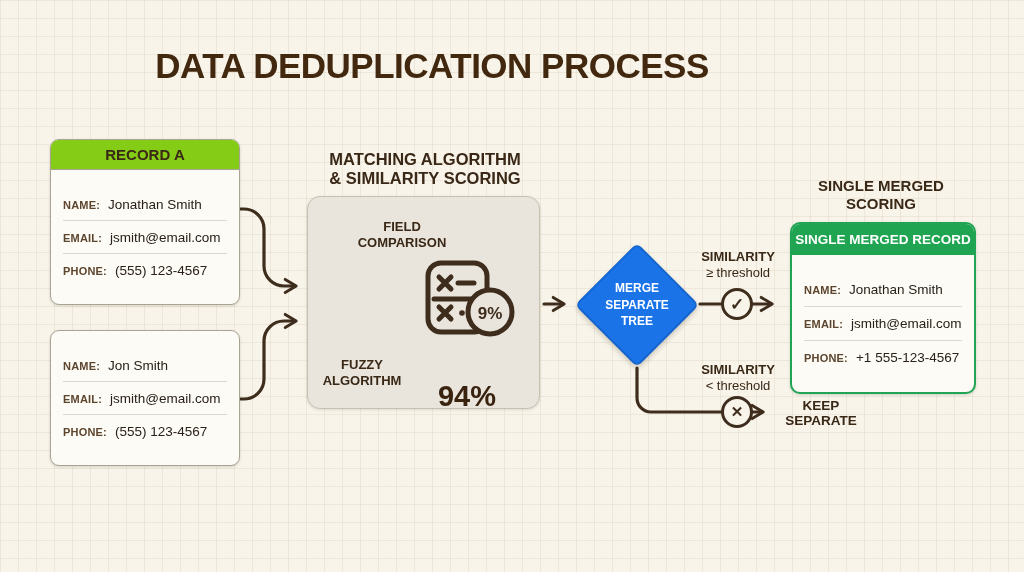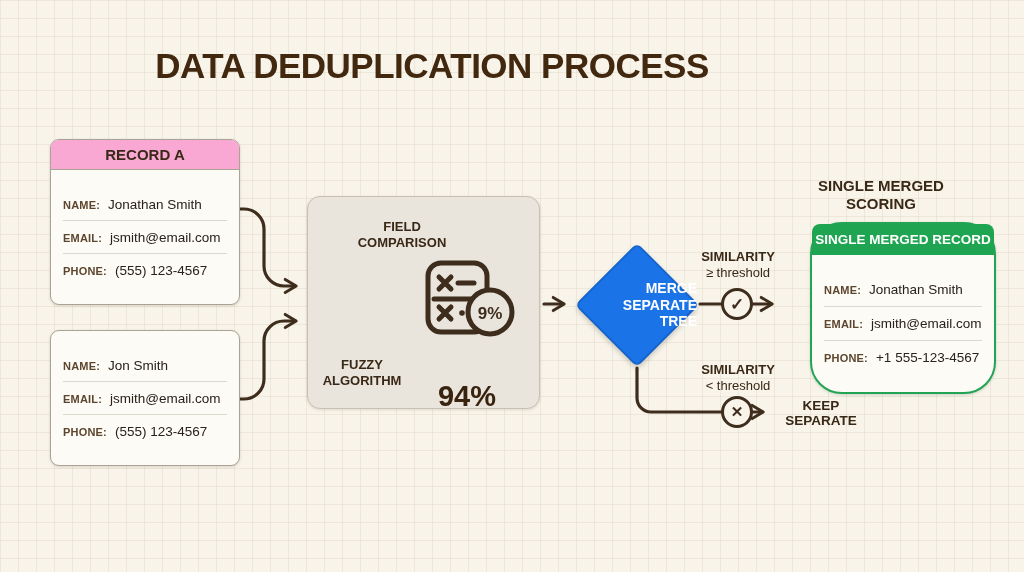--- a/index.html
+++ b/index.html
@@ -20,21 +20,21 @@
   
   .wires { position:absolute; left:0; top:0; width:1024px; height:572px; pointer-events:none; }
 
   
   .card {
     position:absolute; width:188px; background:#fdfbf5;
     border:1.5px solid #a9a396; border-radius:9px;
     box-shadow:0 1px 3px rgba(80,60,30,.18);
   }
   .card-header {
-    background:#f9a8d4; border-bottom:1.5px solid #a9a396;
+    background:#84cc16; border-bottom:1.5px solid #a9a396;
     border-radius:7.5px 7.5px 0 0; text-align:center;
     font-weight:700; font-size:15px; padding:6px 0; color:#3a2817;
   }
   .card-body { padding:18px 12px; }
   .card-row { display:flex; align-items:baseline; gap:8px; padding:8.5px 0; border-bottom:1px solid #ddd8cd; }
   .card-row:last-child { border-bottom:none; }
   .row-label { font-size:11px; font-weight:700; color:#5d452e; letter-spacing:.2px; white-space:nowrap; }
   .row-value { font-size:13.5px; color:#29211a; white-space:nowrap; }
 
   .card.merged { width:182px; background:#fcfbf5; border:2px solid #22a455; border-radius:10px;
@@ -62,22 +62,22 @@
     font-size:29px; font-weight:700; color:#39230f;margin-top:42px; }
 
   
   .diamond {
     position:absolute; left:593px; top:261px; width:88px; height:88px;
     background:#1a74e8; border:2px solid #1565cf; border-radius:6px;
     transform:rotate(45deg); box-shadow:2px 2px 5px rgba(60,40,20,.22);
     box-sizing:border-box;
   }
   .diamond-label {
-    position:absolute; left:577px; top:280px; width:120px; text-align:right;
-    color:#ffffff; font-weight:700; font-size:14px; line-height:16.5px;
+    position:absolute; left:577px; top:280px; width:120px; text-align:center;
+    color:#ffffff; font-weight:700; font-size:12px; line-height:16.5px;
   }
   .diamond-label span, .stack span { display:block; }
 
   
   .branch-label { position:absolute; width:120px; text-align:center; color:#3a2817;
     font-size:13px; line-height:16px; }
   .branch-label .l1 { font-weight:700; display:block; }
   .branch-label .l2 { font-weight:400; display:block; }
   .branch-yes { left:678px; top:249px; }
   .branch-no  { left:678px; top:362px; }
@@ -148,20 +148,24 @@
         <span class="row-label">EMAIL:</span>
         <span class="row-value">jsmith@email.com</span>
       </div>
       <div class="card-row">
         <span class="row-label">PHONE:</span>
         <span class="row-value">(555) 123-4567</span>
       </div>
     </div>
   </div>
 
+  <div class="match-title stack">
+    <span>MATCHING ALGORITHM</span>
+    <span>&amp; SIMILARITY SCORING</span>
+  </div>
   <div class="match-box"></div>
   <div class="io-label io-field">FIELD COMPARISON</div>
   <div class="io-label io-fuzzy">FUZZY ALGORITHM</div>
 
   <svg class="calc-svg" width="120" height="105" viewBox="0 0 120 105">
     <g fill="none" stroke="#3e2c1c" stroke-linecap="round" stroke-linejoin="round">
       <rect x="13" y="11" width="59" height="69" rx="13" stroke-width="5"></rect>
       <path d="M24,25 L36,37 M36,25 L24,37" stroke-width="5"></path>
       <path d="M43,31 L59,31" stroke-width="5"></path>
       <path d="M19,47 L58,47" stroke-width="5"></path>
@@ -197,21 +201,21 @@
   </div>
   <div class="outcome stack">
     <span>KEEP</span>
     <span>SEPARATE</span>
   </div>
 
   <div class="section-title stack">
     <span>SINGLE MERGED</span>
     <span>SCORING</span>
   </div>
-  <div class="card merged" style="left:810px; top:222px;border-radius:32px;">
+  <div class="card merged" style="left:790px; top:222px;">
     <div class="card-header">SINGLE MERGED RECORD</div>
     <div class="card-body">
       <div class="card-row">
         <span class="row-label">NAME:</span>
         <span class="row-value">Jonathan Smith</span>
       </div>
       <div class="card-row">
         <span class="row-label">EMAIL:</span>
         <span class="row-value">jsmith@email.com</span>
       </div>

